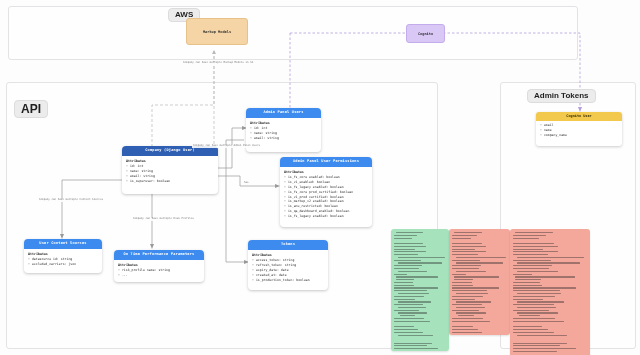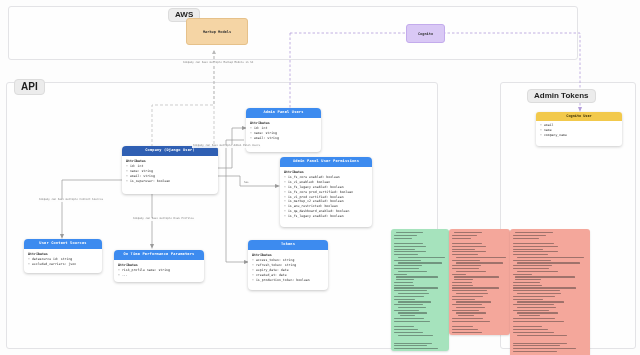--- a/index.html
+++ b/index.html
@@ -107,21 +107,21 @@
     <polygon points="249,262 244,260 244,264" fill="#9a9a9a"></polygon>
 
     <path d="M126 180 L62 180 L62 236" stroke="#9a9a9a" stroke-width="0.7" fill="none"></path>
     <polygon points="62,239 60,234 64,234" fill="#9a9a9a"></polygon>
 
     <path d="M152 194 L152 246" stroke="#9a9a9a" stroke-width="0.7" fill="none"></path>
     <polygon points="152,249 150,244 154,244" fill="#9a9a9a"></polygon>
   </svg>
 
   <div class="group-label" style="left:168px;top:8px;font-size:8px;">AWS</div>
-  <div class="group-label" style="left:14px;top:79px;font-size:10px;">API</div>
+  <div class="group-label" style="left:14px;top:100px;font-size:12px;">API</div>
   <div class="group-label" style="left:527px;top:89px;font-size:8px;">Admin Tokens</div>
 
   <div class="plain-node n-tan" style="left:186px;top:18px;width:60px;height:25px;">
     <span>Markup Models</span>
   </div>
 
   <div class="plain-node n-purple" style="left:406px;top:24px;width:37px;height:17px;">
     <span>Cognito</span>
   </div>
 

